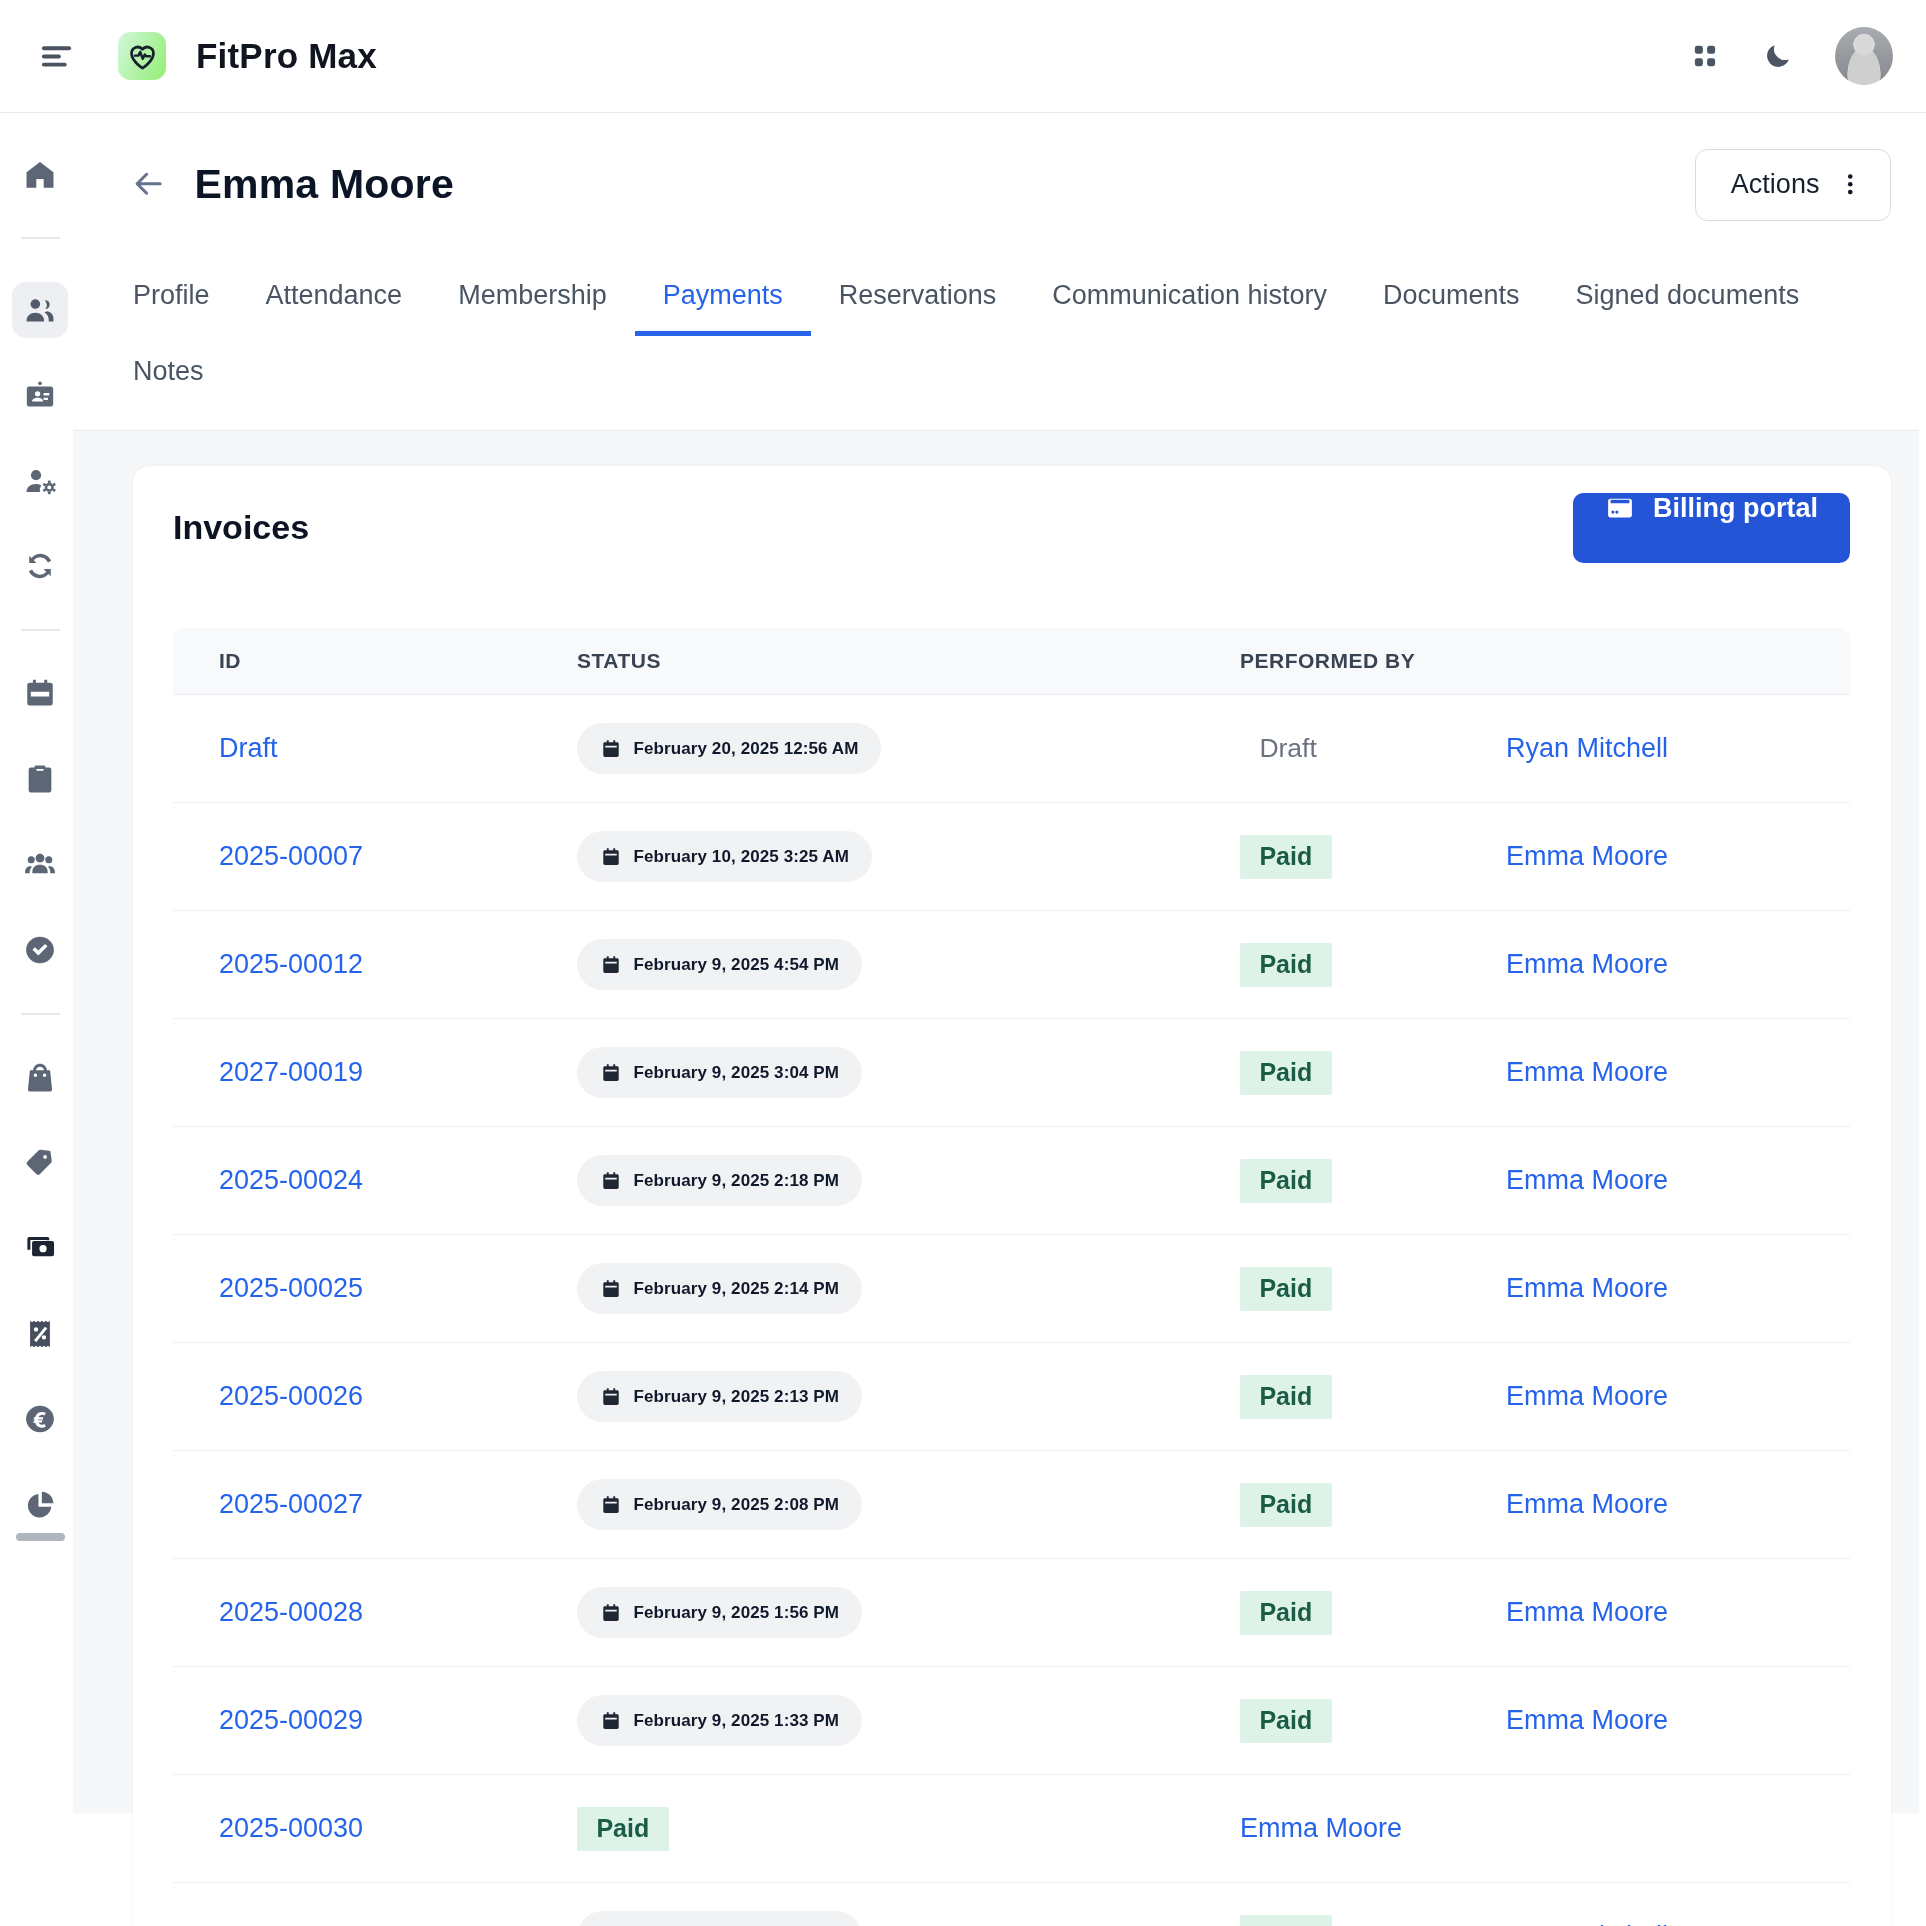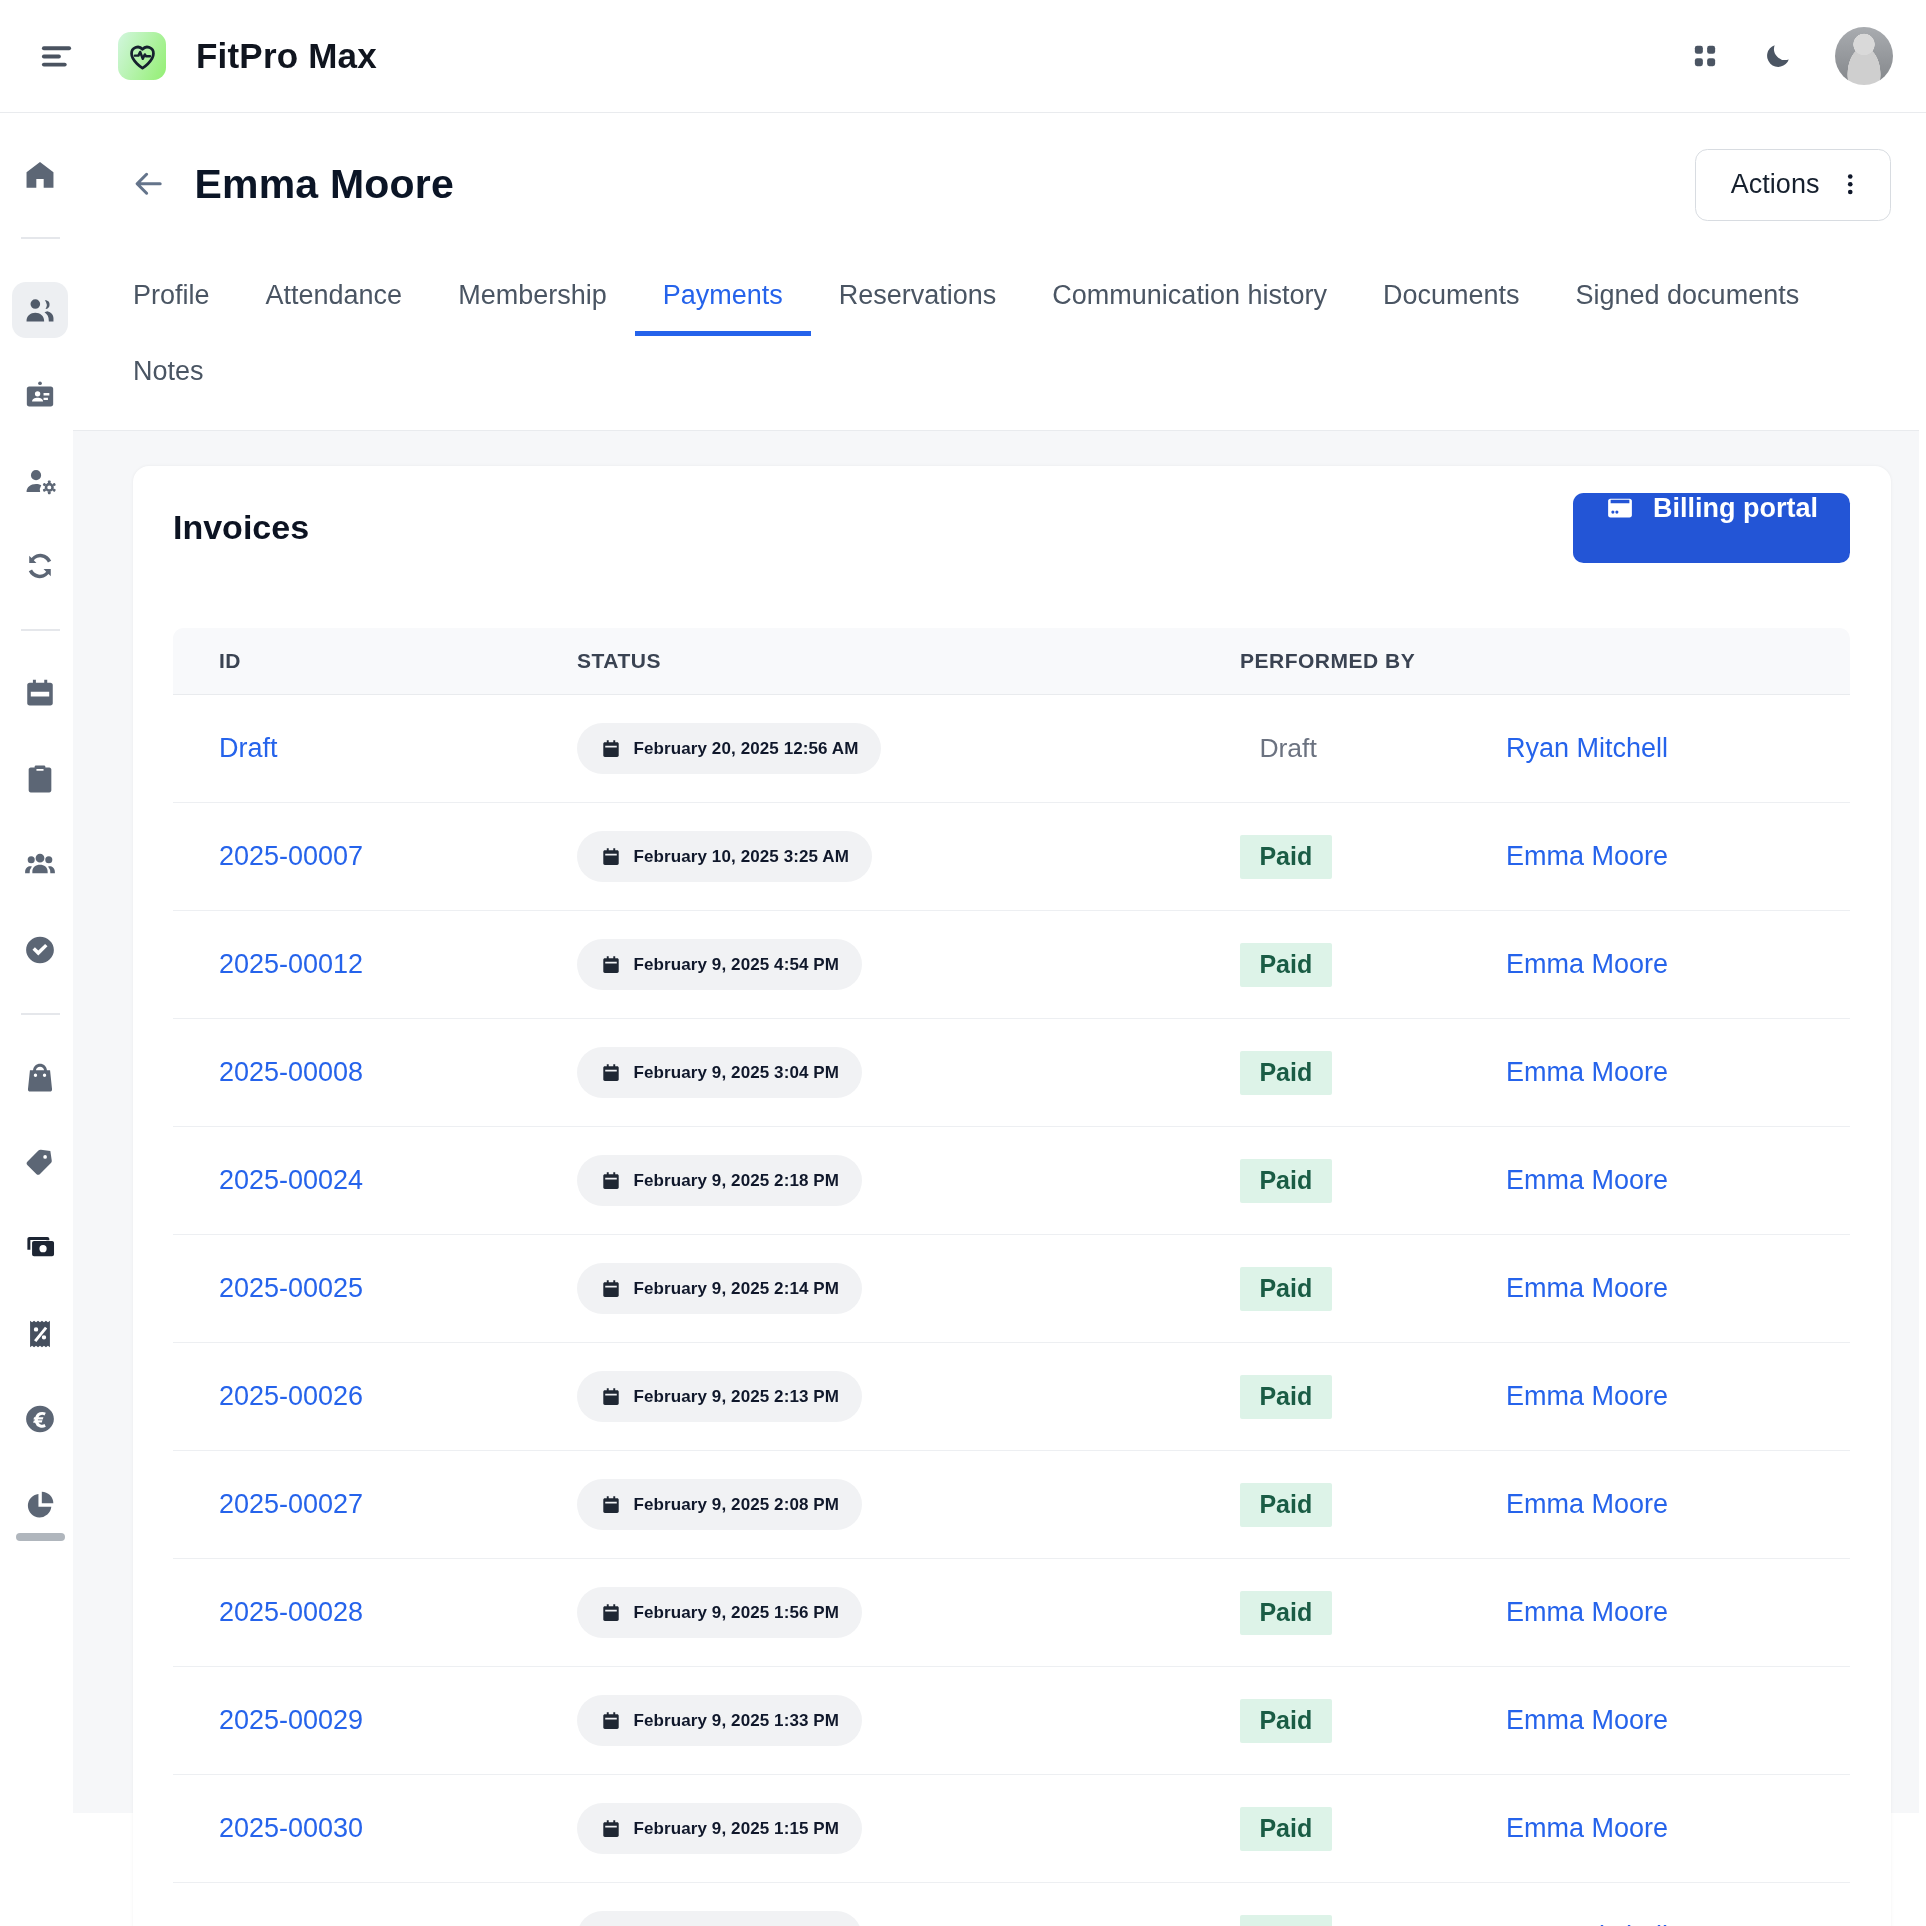--- a/index.html
+++ b/index.html
@@ -442,21 +442,21 @@
             </div>
             <div class="cell">
               <span class="badge paid">Paid</span>
             </div>
             <div class="cell">
               <a class="link">Emma Moore</a>
             </div>
           </div>
           <div class="trow">
             <div class="cell">
-              <a class="link">2025-00008</a>
+              <a class="link">2027-00019</a>
             </div>
             <div class="cell">
               <span class="date-pill">
                 <span class="icon">
                   <svg width="22" height="22" viewBox="0 0 24 24">
                     <use href="#i-cal-small"></use>
                   </svg>
                 </span>
                 <b>February 9, 2025 3:04 PM</b>
               </span>
@@ -590,30 +590,20 @@
             <div class="cell">
               <span class="badge paid">Paid</span>
             </div>
             <div class="cell">
               <a class="link">Emma Moore</a>
             </div>
           </div>
           <div class="trow">
             <div class="cell">
               <a class="link">2025-00030</a>
-            </div>
-            <div class="cell">
-              <span class="date-pill">
-                <span class="icon">
-                  <svg width="22" height="22" viewBox="0 0 24 24">
-                    <use href="#i-cal-small"></use>
-                  </svg>
-                </span>
-                <b>February 9, 2025 1:15 PM</b>
-              </span>
             </div>
             <div class="cell">
               <span class="badge paid">Paid</span>
             </div>
             <div class="cell">
               <a class="link">Emma Moore</a>
             </div>
           </div>
           <div class="trow">
             <div class="cell">

